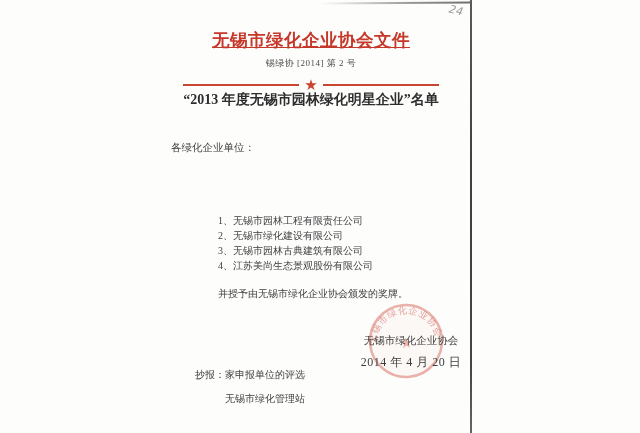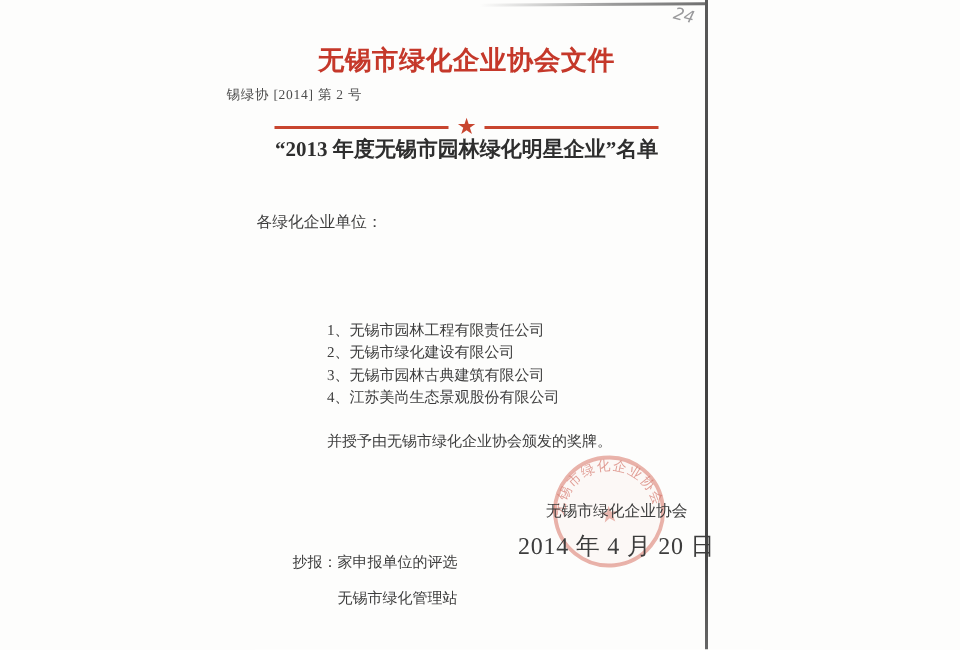--- a/index.html
+++ b/index.html
@@ -27,25 +27,25 @@
     position: absolute; left: 449px; top: 4px;
     font-family: "DejaVu Sans", sans-serif;
     font-style: italic; font-size: 11px; color: #9a9a9c;
     transform: rotate(14deg);
   }
 
   
   .org-title {
     position: absolute; left: 151px; top: 28px; width: 320px;
     text-align: center; font-size: 17.5px; font-weight: bold;
-    color: #c5382a; letter-spacing: 0.5px;
+    color: #c5382a; letter-spacing: 0.5px; text-decoration: underline;
   }
   .doc-number {
     position: absolute; left: 151px; top: 57px; width: 320px;
-    text-align: left; font-size: 9px; color: #4c4c4c; letter-spacing: 0.5px;
+    text-align: center; font-size: 9px; color: #4c4c4c; letter-spacing: 0.5px;
   }
   .separator {
     position: absolute; left: 151px; top: 76px; width: 320px; height: 18px;
     display: flex; align-items: center; justify-content: center;
   }
   .separator .rule { height: 1.5px; background: #c8452f; flex: 0 0 116px; }
   .separator .star {
     color: #c8452f; font-size: 15px; line-height: 15px; margin: 0 5px;
   }
 
@@ -69,21 +69,21 @@
   .company-list { position: absolute; left: 218px; top: 214px; }
   .company-item { font-size: 10px; color: #3d3d3d; height: 14.9px; line-height: 14.9px; }
   .closing-line {
     position: absolute; left: 218px; top: 287px;
     font-size: 10px; color: #3d3d3d;
   }
 
   
   .signature-block { position: absolute; left: 345px; top: 334px; width: 132px; text-align: center; }
   .signature-org { font-size: 10.5px; color: #3d3d3d; margin-bottom: 6px; }
-  .signature-date { font-size: 16px; color: #3d3d3d; letter-spacing: 0.5px; }
+  .signature-date { font-size: 12px; color: #3d3d3d; letter-spacing: 0.5px; }
   .seal { position: absolute; left: 366px; top: 301px; width: 80px; height: 80px; transform: rotate(-6deg); opacity: 0.85; }
 
   
   .cc-block { position: absolute; left: 195px; top: 368px; font-size: 10px; color: #3d3d3d; }
   .cc-line1 { display: flex; }
   .cc-line2 { margin-left: 30px; margin-top: 10px; }
 </style>
 </head>
 <body>
 

